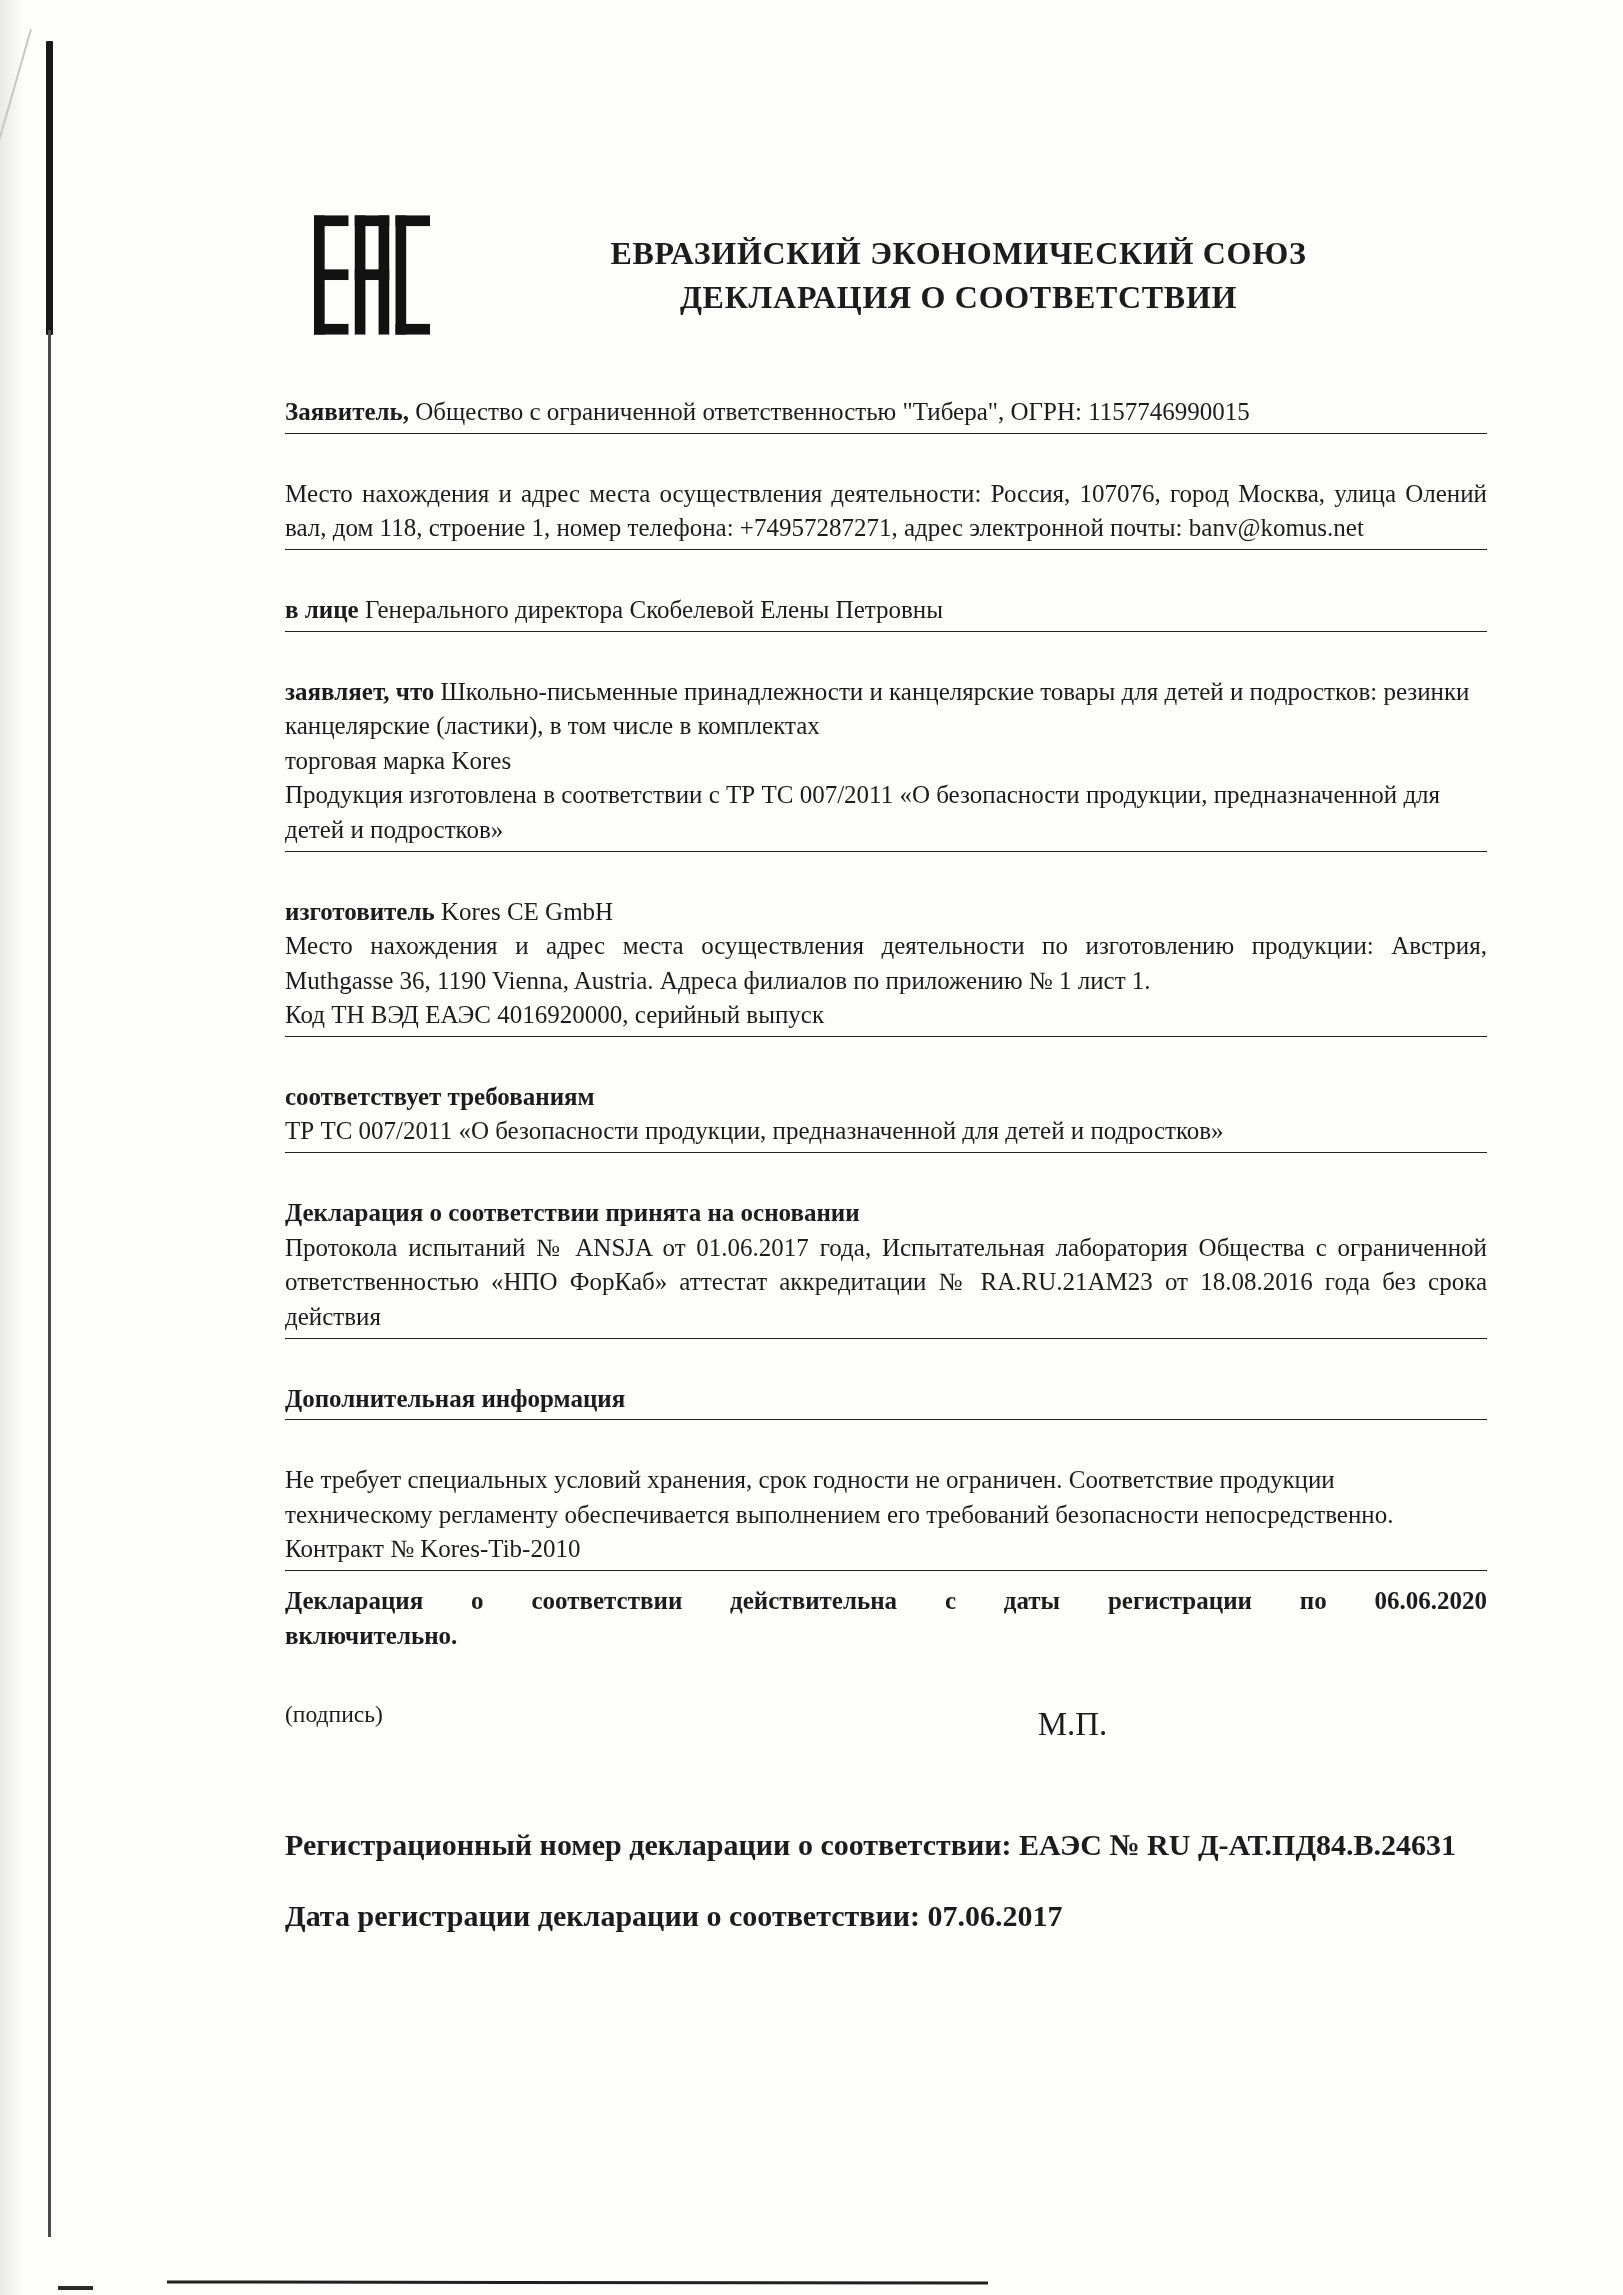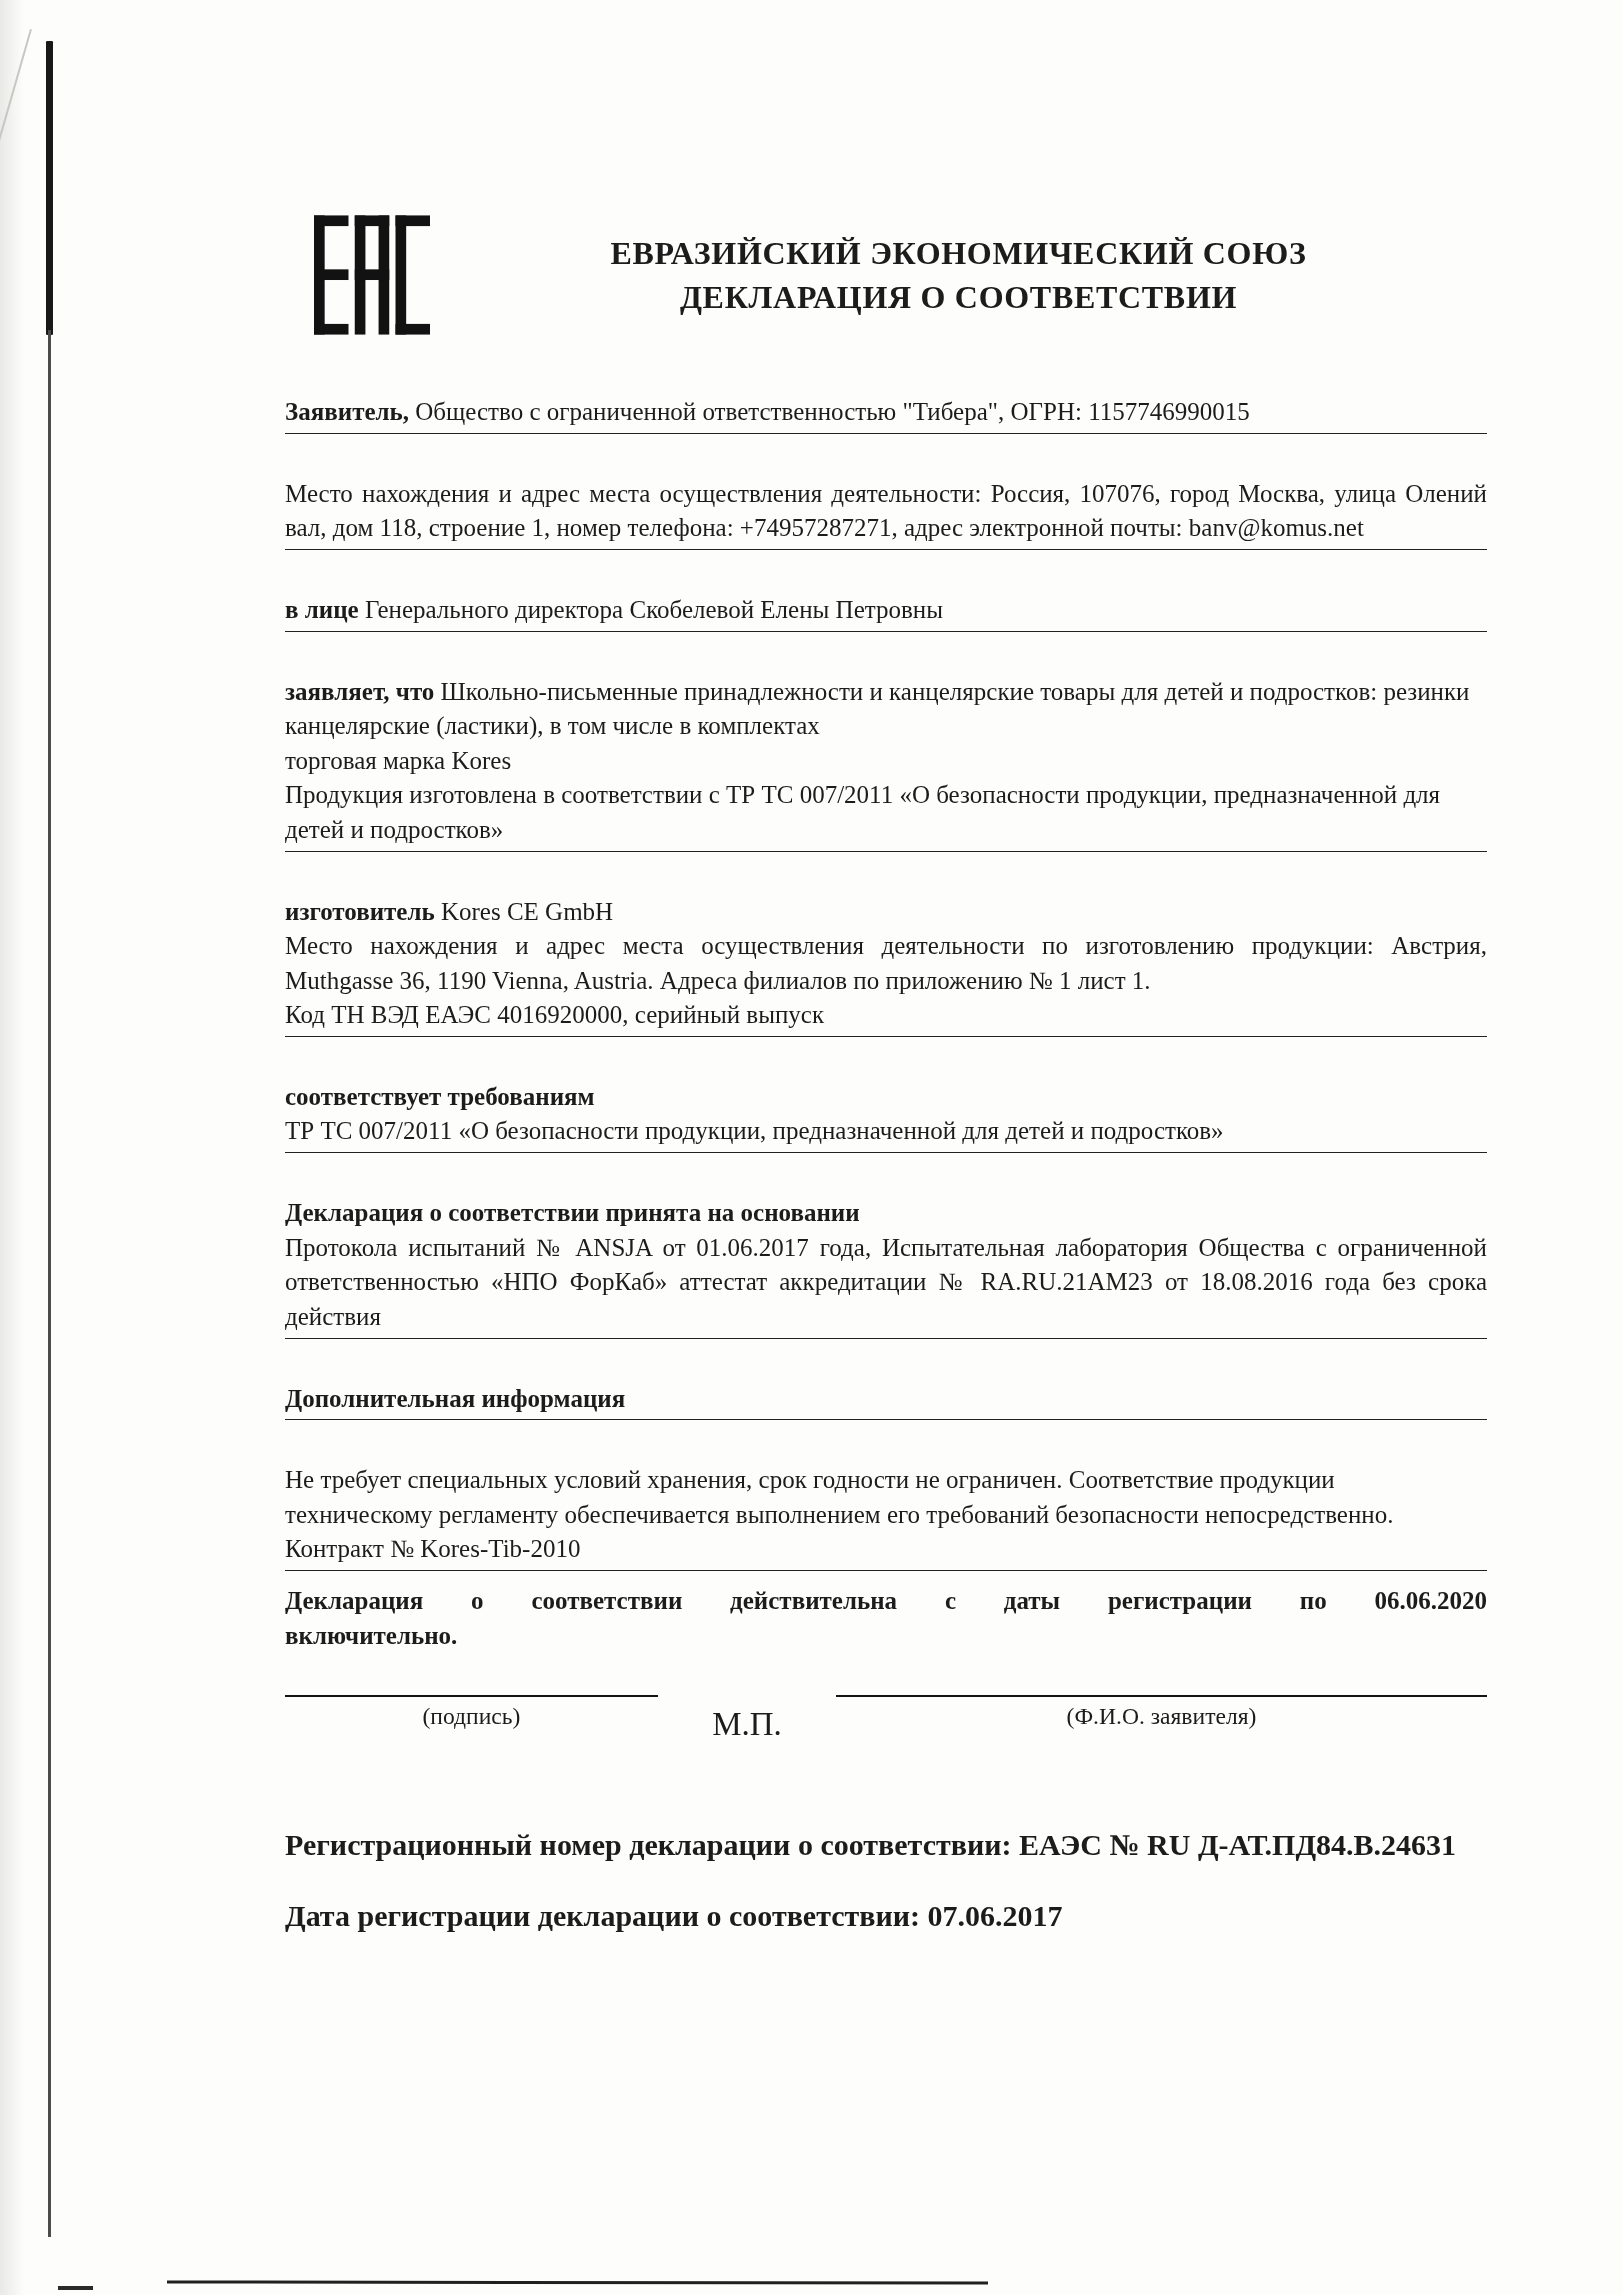--- a/index.html
+++ b/index.html
@@ -36,21 +36,21 @@
   .sect { margin-bottom:4.6px;margin-top:43px; }
   .u { border-bottom:1.3px solid #222; padding-bottom:3.3px; }
 
   .validity { margin-top:13px; }
   .v1 { text-align:justify; text-align-last:justify; }
 
   
   .sig-block { margin-top:42px; }
   .sig-name { margin-left:551px; width:651px; text-align:center; padding-bottom:3.9px; }
   .sig-row { display:flex; align-items:flex-start; }
-  .sig-col { display:flex; flex-direction:column; }
+  .sig-col { display:flex; flex-direction:row; }
   .sig-col.left  { width:373px; }
   .sig-col.right { width:651px; }
   .sig-line { height:0; border-bottom:2px solid #141414; }
   .sig-cap { text-align:center; font-size:23.6px; padding-top:2.6px; }
   .sig-mp { flex:1; text-align:center; font-size:33px; padding-top:6.5px; }
 
   
   .footer-line { font-weight:700; font-size:30px; }
   .footer-line.first { margin-top:77px; }
   .footer-line.second { margin-top:29px; }
@@ -134,24 +134,20 @@
       <p class="b">включительно.</p>
     </div>
 
     <div class="sig-block">
       <div class="sig-row">
         <div class="sig-col left">
           <div class="sig-line"></div>
           <div class="sig-cap">(подпись)</div>
         </div>
         <div class="sig-mp">М.П.</div>
-        <div class="sig-col right">
-          <div class="sig-line"></div>
-          <div class="sig-cap">(Ф.И.О. заявителя)</div>
-        </div>
       </div>
     </div>
 
     <p class="footer-line first"><span>Регистрационный номер декларации о соответствии: </span><span>ЕАЭС № RU Д-АТ.ПД84.В.24631</span></p>
 
     <p class="footer-line second"><span>Дата регистрации декларации о соответствии: </span><span>07.06.2017</span></p>
 
   </main>
 </div>
 

